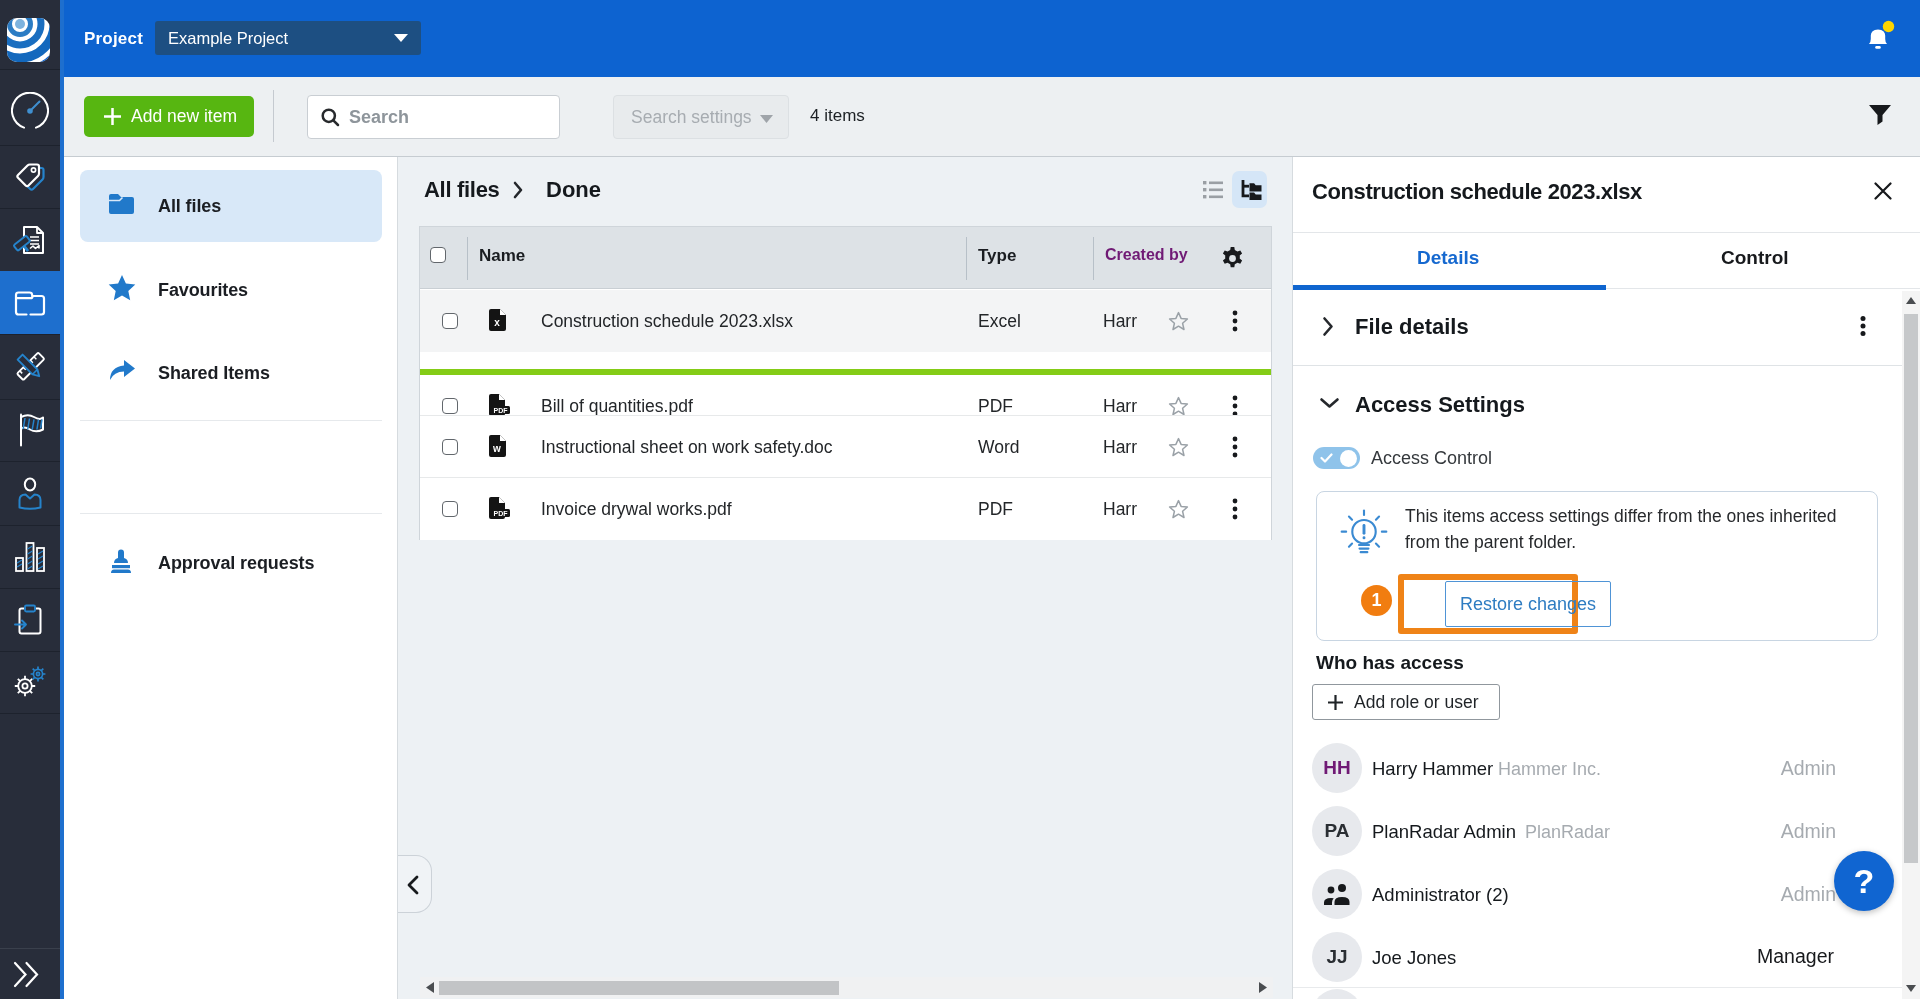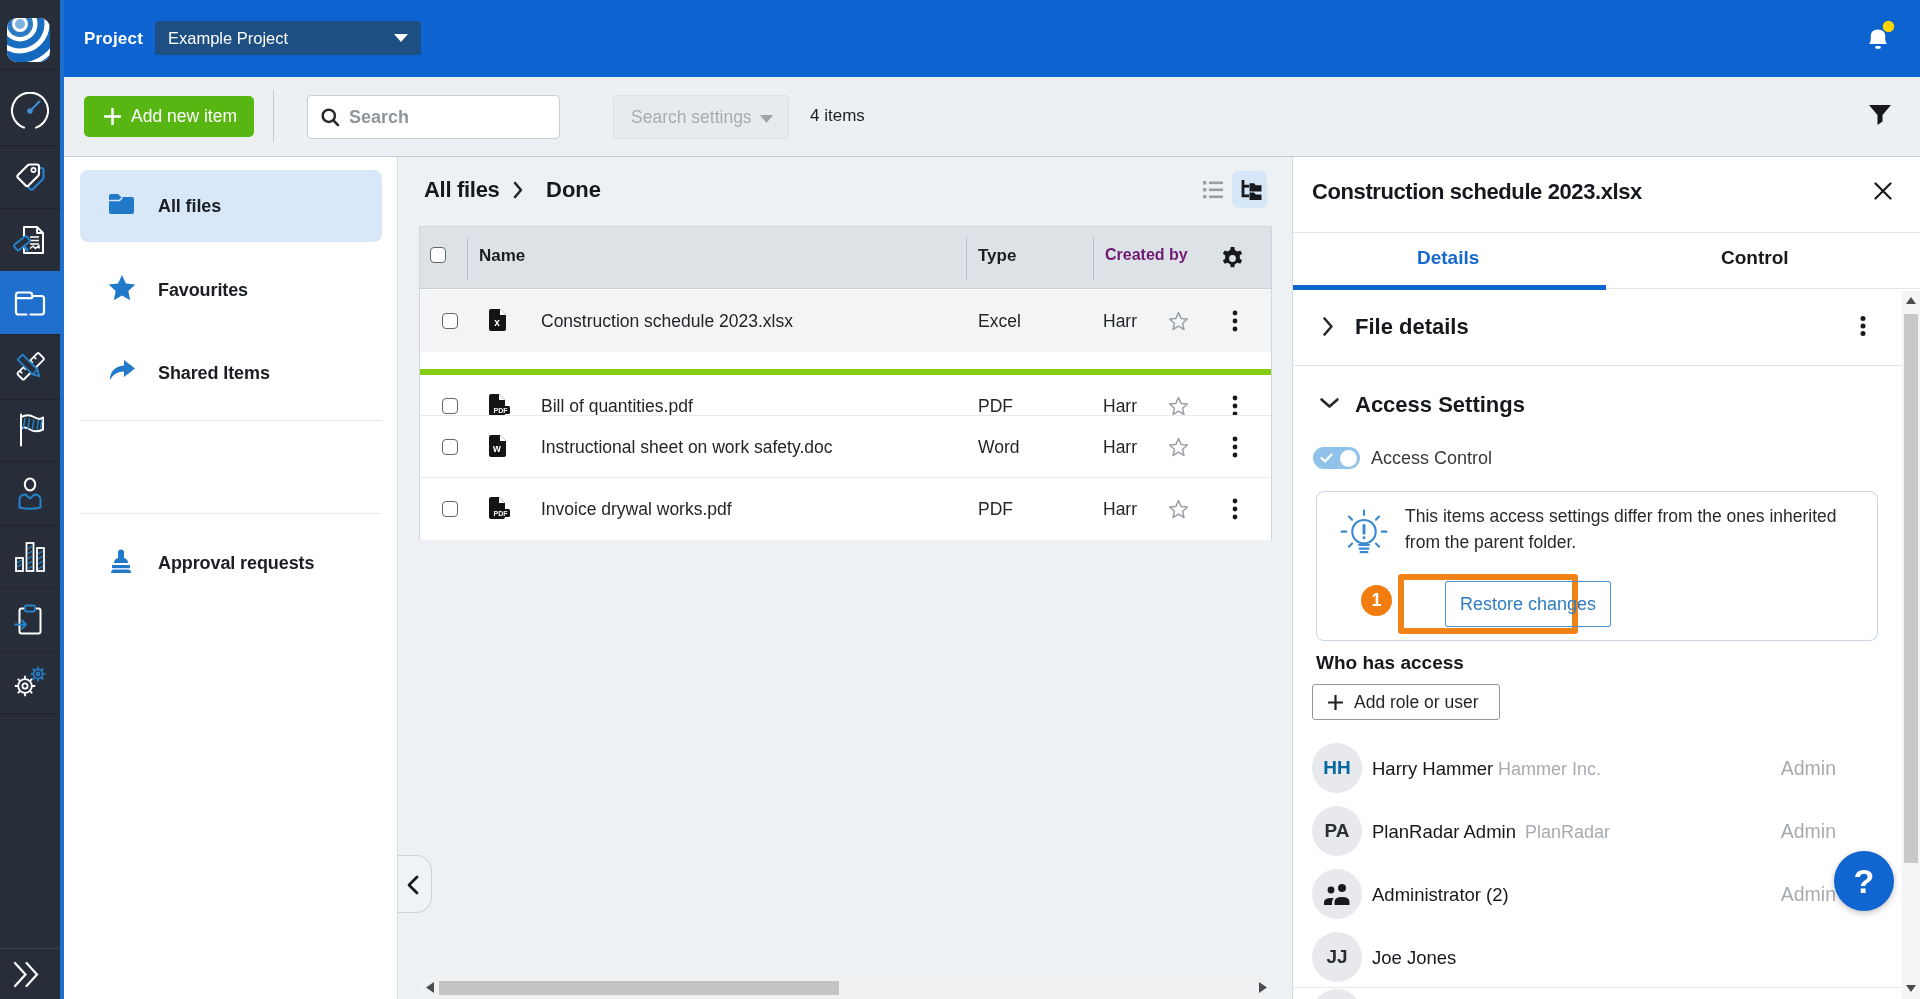--- a/index.html
+++ b/index.html
@@ -430,21 +430,21 @@
     <div class="abs" style="left:44px;top:93px;width:31px;height:31px;background:#f17d10;border-radius:50%;color:#ffffff;font-size:18px;font-weight:bold;text-align:center;line-height:31px;">1</div>
   </div>
   <div class="abs" style="left:23px;top:495px;font-size:19px;font-weight:bold;color:#15191d;">Who has access</div>
   <div class="abs" style="left:19px;top:527px;width:188px;height:36px;border:1px solid #90979d;border-radius:3px;background:#ffffff;">
     <svg class="abs" style="left:15px;top:10px" width="15" height="15" viewBox="0 0 15 15">
         <path d="M7.5 0 v15 M0 7.5 h15" stroke="#1f2327" stroke-width="2.2"></path>
       </svg>
     <div class="abs" style="left:41px;top:7px;font-size:17.5px;color:#1f2327;">Add role or user</div>
   </div>
 
-  <div class="abs" style="left:19px;top:586px;width:50px;height:50px;border-radius:50%;background:#e7e9ed;text-align:center;line-height:50px;font-size:19px;font-weight:bold;color:#0369a1;">HH</div>
+  <div class="abs" style="left:19px;top:586px;width:50px;height:50px;border-radius:50%;background:#e7e9ed;text-align:center;line-height:50px;font-size:19px;font-weight:bold;color:#701a75;">HH</div>
   <div class="abs" style="left:79px;top:601px;font-size:18.5px;color:#15191d;">Harry Hammer</div>
   <div class="abs" style="left:205px;top:602px;font-size:18px;color:#a6abb0;">Hammer Inc.</div>
   <div class="abs" style="left:0px;top:600px;width:543px;text-align:right;font-size:19.5px;color:#a6abb0;">Admin</div>
   <div class="abs" style="left:19px;top:649px;width:50px;height:50px;border-radius:50%;background:#e7e9ed;text-align:center;line-height:50px;font-size:19px;font-weight:bold;color:#2a2e33;">PA</div>
   <div class="abs" style="left:79px;top:664px;font-size:18.5px;color:#15191d;">PlanRadar Admin</div>
   <div class="abs" style="left:232px;top:665px;font-size:18px;color:#a6abb0;">PlanRadar</div>
   <div class="abs" style="left:0px;top:663px;width:543px;text-align:right;font-size:19.5px;color:#a6abb0;">Admin</div>
   <div class="abs" style="left:19px;top:712px;width:50px;height:50px;border-radius:50%;background:#e7e9ed;">
     <svg class="abs" style="left:11px;top:14px" width="28" height="22" viewBox="0 0 28 22">
       <g fill="#17191c">
@@ -452,20 +452,21 @@
           <path d="M11.5 22 v-3 q0-5 7.5-5 t7.5 5 v3 Z"></path>
         <circle cx="8" cy="7" r="3.4"></circle>
           <path d="M1 22 v-2.5 q0-4.5 7-4.5 1.5 0 2.7.3 -1.7 1.7-1.7 4.2 v2.5 Z"></path>
       </g>
     </svg>
   </div>
   <div class="abs" style="left:79px;top:727px;font-size:18.5px;color:#15191d;">Administrator (2)</div>
   <div class="abs" style="left:0px;top:726px;width:543px;text-align:right;font-size:19.5px;color:#a6abb0;">Admin</div>
   <div class="abs" style="left:19px;top:775px;width:50px;height:50px;border-radius:50%;background:#e7e9ed;text-align:center;line-height:50px;font-size:19px;font-weight:bold;color:#2a2e33;">JJ</div>
   <div class="abs" style="left:79px;top:790px;font-size:18.5px;color:#15191d;">Joe Jones</div>
+  <div class="abs" style="left:0px;top:788px;width:541px;text-align:right;font-size:19.5px;color:#17191c;">Manager</div>
   <div class="abs" style="left:0;top:830px;width:610px;height:1px;background:#e8eaec"></div>
   <div class="abs" style="left:19px;top:832px;width:50px;height:50px;border-radius:50%;background:#e7e9ed;"></div>
 
   <div class="abs" style="left:609px;top:134px;width:18px;height:708px;background:#f4f4f4;">
     <svg class="abs" style="left:4px;top:6px" width="10" height="7" viewBox="0 0 10 7">
         <path d="M0 7 H10 L5 0 Z" fill="#4a4d50"></path>
       </svg>
     <div class="abs" style="left:2px;top:23px;width:14px;height:549px;background:#c6c8ca;"></div>
     <svg class="abs" style="left:4px;top:694px" width="10" height="7" viewBox="0 0 10 7">
         <path d="M0 0 H10 L5 7 Z" fill="#4a4d50"></path>

